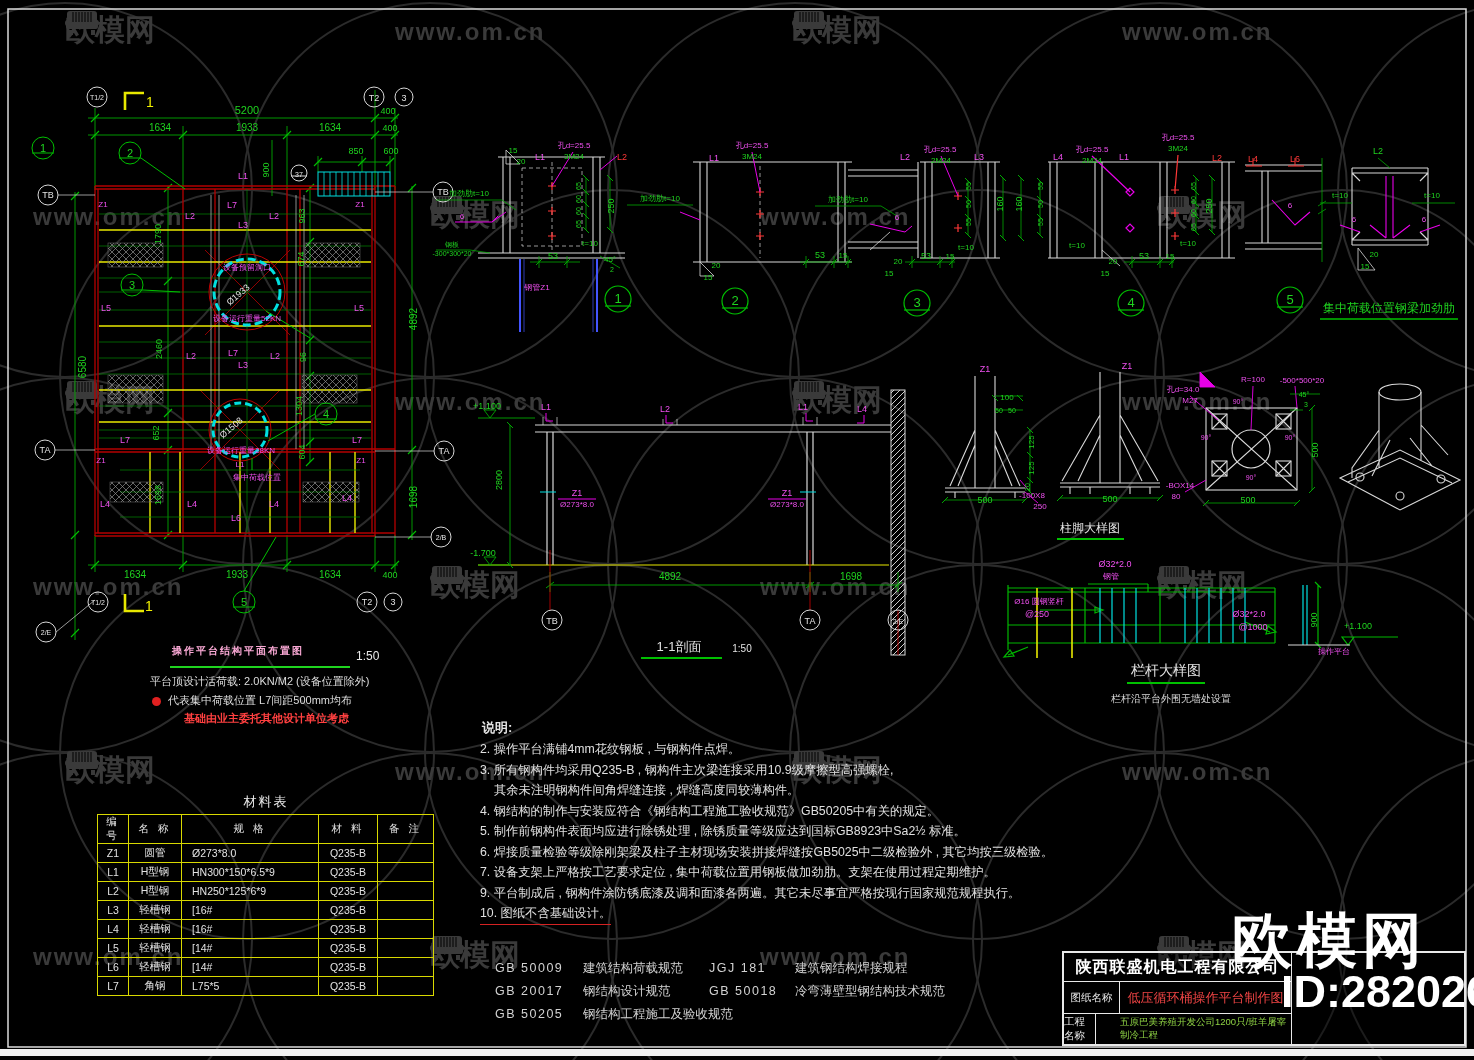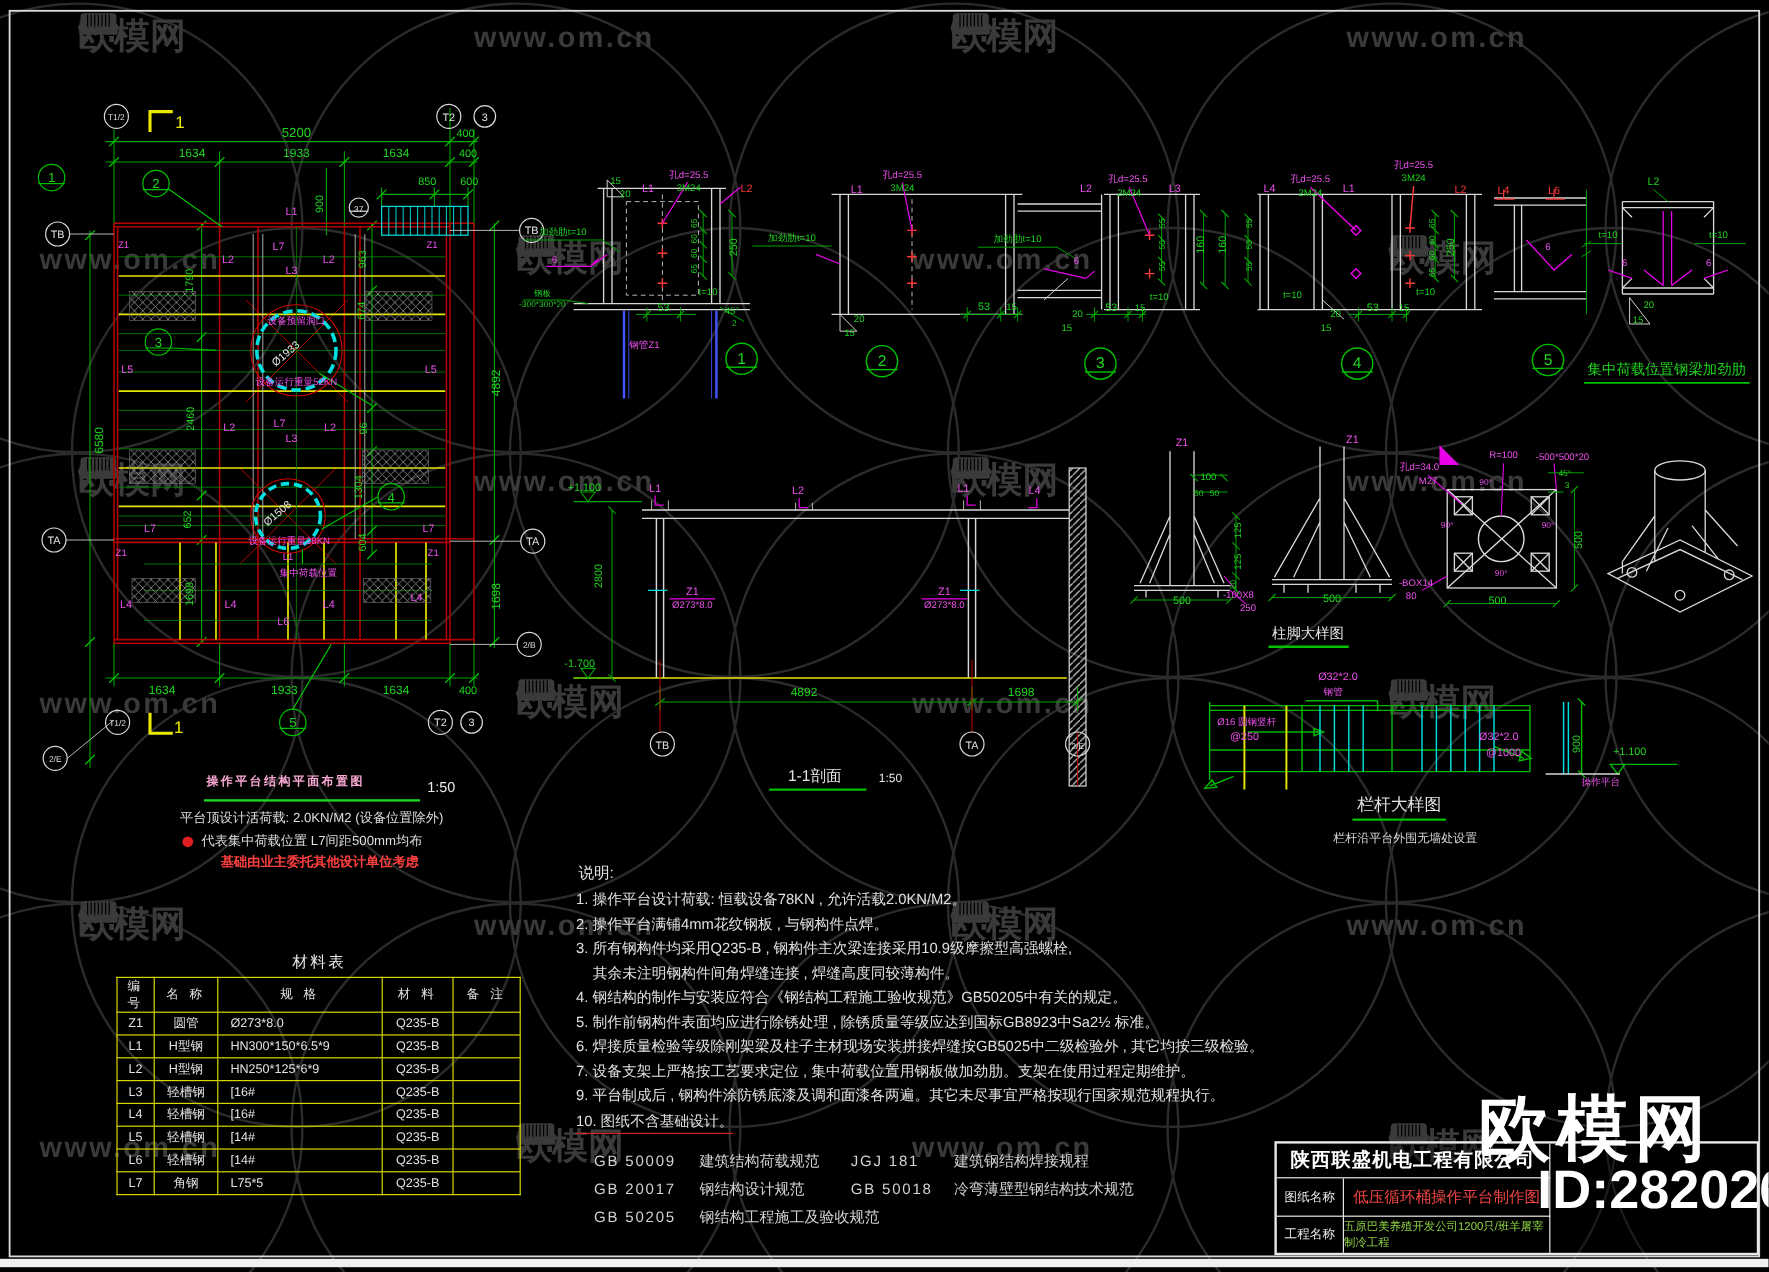--- a/index.html
+++ b/index.html
@@ -14,21 +14,21 @@
   .ov{position:absolute;z-index:4;white-space:nowrap;}
   
   .plan-title{left:172px;top:644px;color:#f9a8d4;font-size:10px;font-weight:bold;letter-spacing:2px;}
   .plan-underline{left:170px;top:666px;width:180px;height:2px;background:#1fd41f;}
   .plan-scale{left:356px;top:649px;color:#e8e8e8;font-size:12px;}
   .plan-n1{left:150px;top:674px;color:#dedede;font-size:11px;}
   .plan-dot{left:152px;top:697px;width:9px;height:9px;border-radius:50%;background:#e02020;}
   .plan-n2{left:168px;top:693px;color:#dedede;font-size:11px;}
   .plan-n3{left:184px;top:711px;color:#ff4040;font-size:11px;font-weight:bold;}
   
-  .notes-title{left:482px;top:719px;color:#e4e4e4;font-size:13px;}
+  .notes-title{left:482px;top:719px;color:#e4e4e4;font-size:13px;font-weight:bold;}
   #notes-list{position:absolute;left:480px;top:739px;z-index:4;color:#e0e0e0;font-size:12.3px;}
   .note-line{display:table;white-space:nowrap;line-height:20.5px;}
   .note-line.redline{border-bottom:1.5px solid #d42222;}
   .note-line.ind{padding-left:14px;}
   #std-grid{position:absolute;left:495px;top:960px;width:560px;height:70px;z-index:4;}
   .std{position:absolute;white-space:nowrap;color:#d2d2d2;font-size:12.5px;line-height:16px;}
   .std.c0{left:0;letter-spacing:1.5px;}
   .std.c1{left:88px;}
   .std.c2{left:214px;letter-spacing:1.5px;}
   .std.c3{left:300px;}
@@ -39,21 +39,21 @@
   #mat td,#mat th{border:1px solid #d8d800;color:#e2e2e2;font-size:10.5px;font-weight:normal;
      height:18px;text-align:center;overflow:hidden;padding:0 2px;}
   #mat th{letter-spacing:3px;}
   #mat td.lft{text-align:left;padding-left:10px;}
   
   #tb{position:absolute;left:1062px;top:951px;width:404px;height:95px;border:2px solid #e8e8e8;box-sizing:border-box;z-index:5;background:rgba(0,0,0,.35);}
   .tbc{position:absolute;box-sizing:border-box;display:flex;align-items:center;justify-content:center;}
   .tb-company{left:0;top:0;width:228px;height:29px;border-right:1.5px solid #e8e8e8;border-bottom:1.5px solid #e8e8e8;color:#fff;font-weight:bold;font-size:16px;letter-spacing:1px;}
   .tb-lab2{left:0;top:29px;width:56px;height:32px;border-right:1.5px solid #e8e8e8;border-bottom:1.5px solid #e8e8e8;color:#e8e8e8;font-size:10.5px;}
   .tb-val2{left:56px;top:29px;width:172px;height:32px;border-right:1.5px solid #e8e8e8;border-bottom:1.5px solid #e8e8e8;color:#ef4444;font-size:13px;}
-  .tb-lab3{left:0;top:61px;width:56px;height:30px;border-right:1.5px solid #e8e8e8;color:#e8e8e8;font-size:10.5px;}
+  .tb-lab3{left:0;top:61px;width:32px;height:30px;border-right:1.5px solid #e8e8e8;color:#e8e8e8;font-size:10.5px;}
   .tb-val3{left:56px;top:61px;width:172px;height:30px;border-right:1.5px solid #e8e8e8;color:#8ed244;font-size:9.5px;}
   #tb-right{position:absolute;left:228px;top:0;width:172px;height:91px;}
   .tbr-row{display:flex;height:22.75px;box-sizing:border-box;}
   .tbr-cell{box-sizing:border-box;border-right:1.5px solid #e8e8e8;border-bottom:1.5px solid #e8e8e8;display:flex;align-items:center;justify-content:center;font-size:10.5px;color:#e8e8e8;letter-spacing:2px;}
   .tbr-row:last-child .tbr-cell{border-bottom:none;}
   .tbr-cell.c0{width:58px;}
   .tbr-cell.c1{width:62px;}
   .tbr-cell.c2{width:52px;border-right:none;color:#bfd578;letter-spacing:1px;}
   
   .logo-big{left:1232px;top:901px;font-size:60px;font-weight:bold;color:#ffffff;letter-spacing:5px;z-index:6;}
@@ -872,21 +872,20 @@
   <div class="ov plan-title">操作平台结构平面布置图</div>
   <div class="ov plan-underline"></div>
   <div class="ov plan-scale">1:50</div>
   <div class="ov plan-n1">平台顶设计活荷载: 2.0KN/M2 (设备位置除外)</div>
   <div class="ov plan-dot"></div>
   <div class="ov plan-n2">代表集中荷载位置  L7间距500mm均布</div>
   <div class="ov plan-n3">基础由业主委托其他设计单位考虑</div>
 
   <div class="ov notes-title">说明:</div>
   <div id="notes-list">
-      <div class="note-line">1. 操作平台设计荷载: 恒载设备78KN , 允许活载2.0KN/M2。</div>
       <div class="note-line">2. 操作平台满铺4mm花纹钢板 , 与钢构件点焊。</div>
       <div class="note-line">3. 所有钢构件均采用Q235-B , 钢构件主次梁连接采用10.9级摩擦型高强螺栓,</div>
       <div class="note-line ind">其余未注明钢构件间角焊缝连接 , 焊缝高度同较薄构件。</div>
       <div class="note-line">4. 钢结构的制作与安装应符合《钢结构工程施工验收规范》GB50205中有关的规定。</div>
       <div class="note-line">5. 制作前钢构件表面均应进行除锈处理 , 除锈质量等级应达到国标GB8923中Sa2½ 标准。</div>
       <div class="note-line">6. 焊接质量检验等级除刚架梁及柱子主材现场安装拼接焊缝按GB5025中二级检验外 , 其它均按三级检验。</div>
       <div class="note-line">7. 设备支架上严格按工艺要求定位 , 集中荷载位置用钢板做加劲肋。支架在使用过程定期维护。</div>
       <div class="note-line">9. 平台制成后 , 钢构件涂防锈底漆及调和面漆各两遍。其它未尽事宜严格按现行国家规范规程执行。</div>
       <div class="note-line redline">10. 图纸不含基础设计。</div>
     </div>

